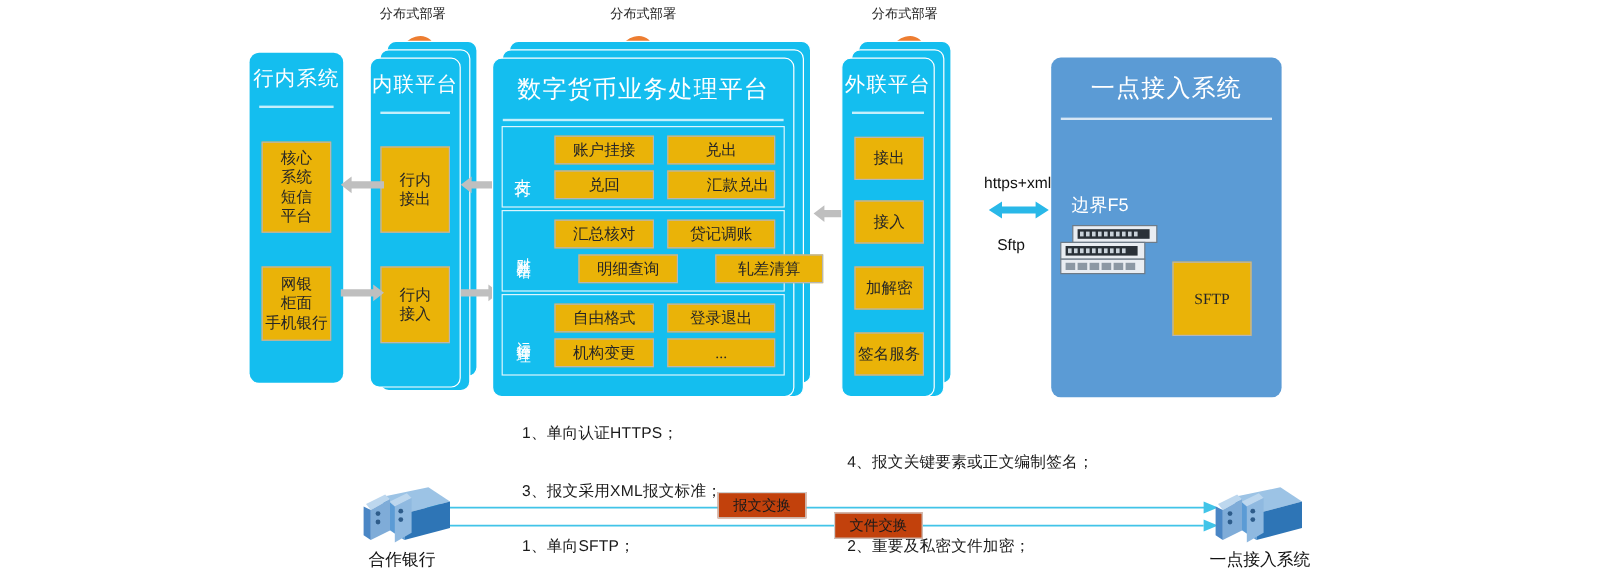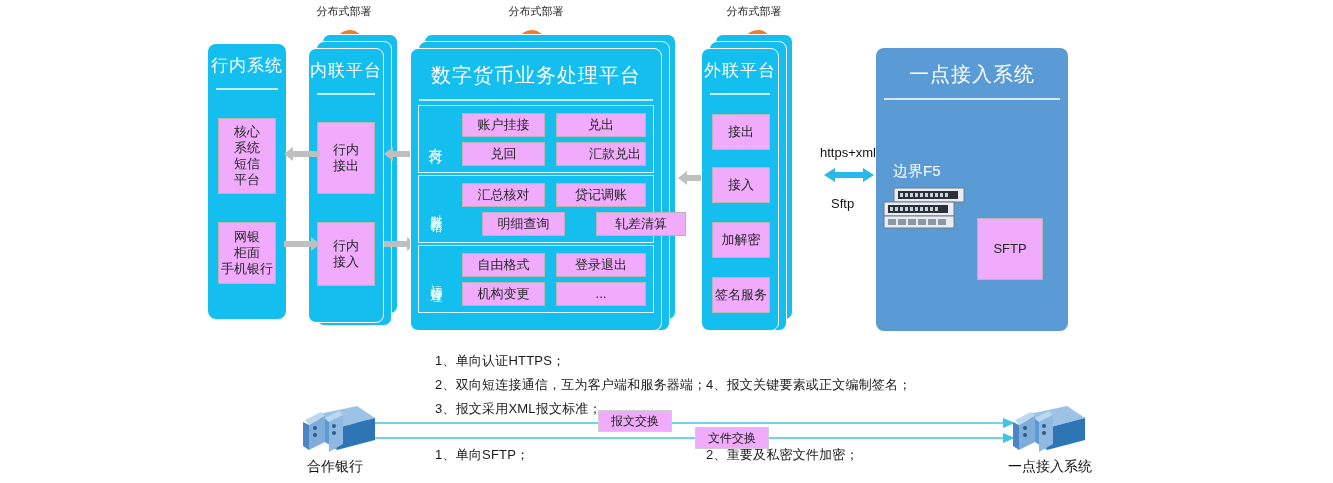--- a/index.html
+++ b/index.html
@@ -23,23 +23,23 @@
   }
   .panel-title.big{font-size:20px;height:52px;line-height:52px;}
   .title-rule{
     position:absolute;left:8px;right:8px;height:2px;background:rgba(255,255,255,.75);
   }
   .stackcard{
     position:absolute;background:#14BEEF;border-radius:8px;
     border:1.5px solid #ffffff;box-sizing:border-box;
   }
   .gbox{
-    position:absolute;background:#f0abfc;border:1px solid #B6B6B6;box-sizing:border-box;
+    position:absolute;background:#eab308;border:1px solid #B6B6B6;box-sizing:border-box;
     color:#262626;font-size:13px;display:flex;align-items:center;justify-content:center;
-    text-align:right;line-height:1.25;
+    text-align:right;line-height:1.25;font-family:Liberation Serif, serif;
   }
   .gbox.tall{flex-direction:column;}
   .vlabel{
     position:absolute;color:#ffffff;font-size:14px;
     writing-mode:vertical-rl;text-orientation:upright;
     display:flex;align-items:center;justify-content:center;letter-spacing:2px;
   }
   .subgroup{
     position:absolute;border:1.5px solid rgba(255,255,255,.85);box-sizing:border-box;
     background:transparent;
@@ -48,21 +48,21 @@
     position:absolute;font-size:11px;color:#262626;text-align:center;white-space:nowrap;
   }
   .grayarrow{position:absolute;}
   .cap{
     position:absolute;font-size:13px;color:#111;white-space:nowrap;
   }
   .note{
     position:absolute;font-size:13px;color:#1a1a1a;white-space:nowrap;letter-spacing:.2px;
   }
   .exlabel{
-    position:absolute;background:#f0abfc;border:1px solid #CFCFCF;box-sizing:border-box;
+    position:absolute;background:#c2410c;border:1px solid #CFCFCF;box-sizing:border-box;
     font-size:12px;color:#1a1a1a;display:flex;align-items:center;justify-content:center;
   }
   .servercap{
     position:absolute;font-size:14px;color:#111;text-align:center;white-space:nowrap;
   }
   svg{display:block;overflow:visible;}
 </style>
 </head>
 <body>
 
@@ -223,21 +223,20 @@
           <rect x="38" y="31" width="8" height="6"></rect>
         <rect x="48" y="31" width="8" height="6"></rect>
           <rect x="58" y="31" width="8" height="6"></rect>
       </g>
     </g>
   </svg>
 
   <div class="gbox" style="left:977px;top:218px;width:66px;height:62px;">SFTP</div>
 
   <div class="note" style="left:435px;top:352px;">1、单向认证HTTPS；</div>
-  <div class="note" style="left:435px;top:376px;">2、双向短连接通信，互为客户端和服务器端；</div>
   <div class="note" style="left:435px;top:400px;">3、报文采用XML报文标准；</div>
   <div class="note" style="left:706px;top:376px;">4、报文关键要素或正文编制签名；</div>
   <div class="note" style="left:435px;top:446px;">1、单向SFTP；</div>
   <div class="note" style="left:706px;top:446px;">2、重要及私密文件加密；</div>
 
   <svg style="position:absolute;left:355px;top:413px;" width="660" height="40">
 
     <line x1="10" y1="10" x2="650" y2="10" stroke="#41C4E8" stroke-width="1.6"></line>
     <polygon points="0,10 12,5 12,15" fill="#41C4E8"></polygon>
 

